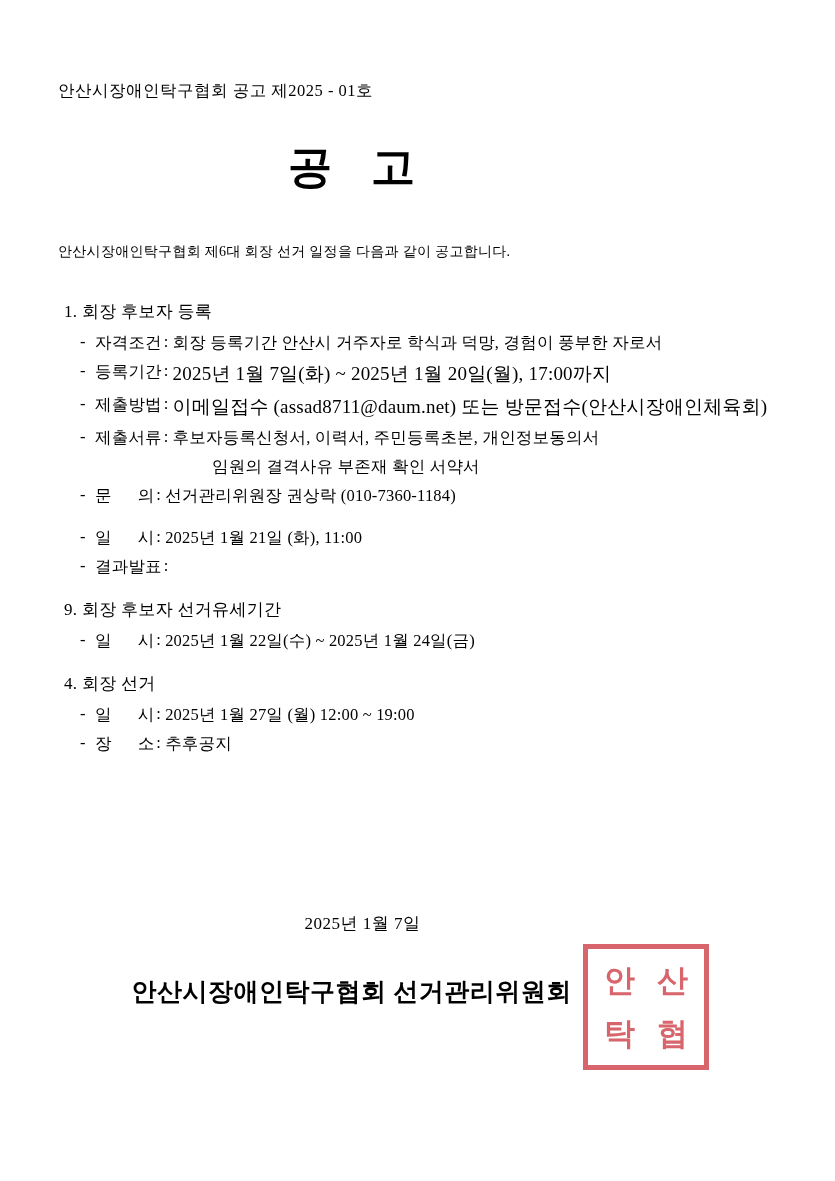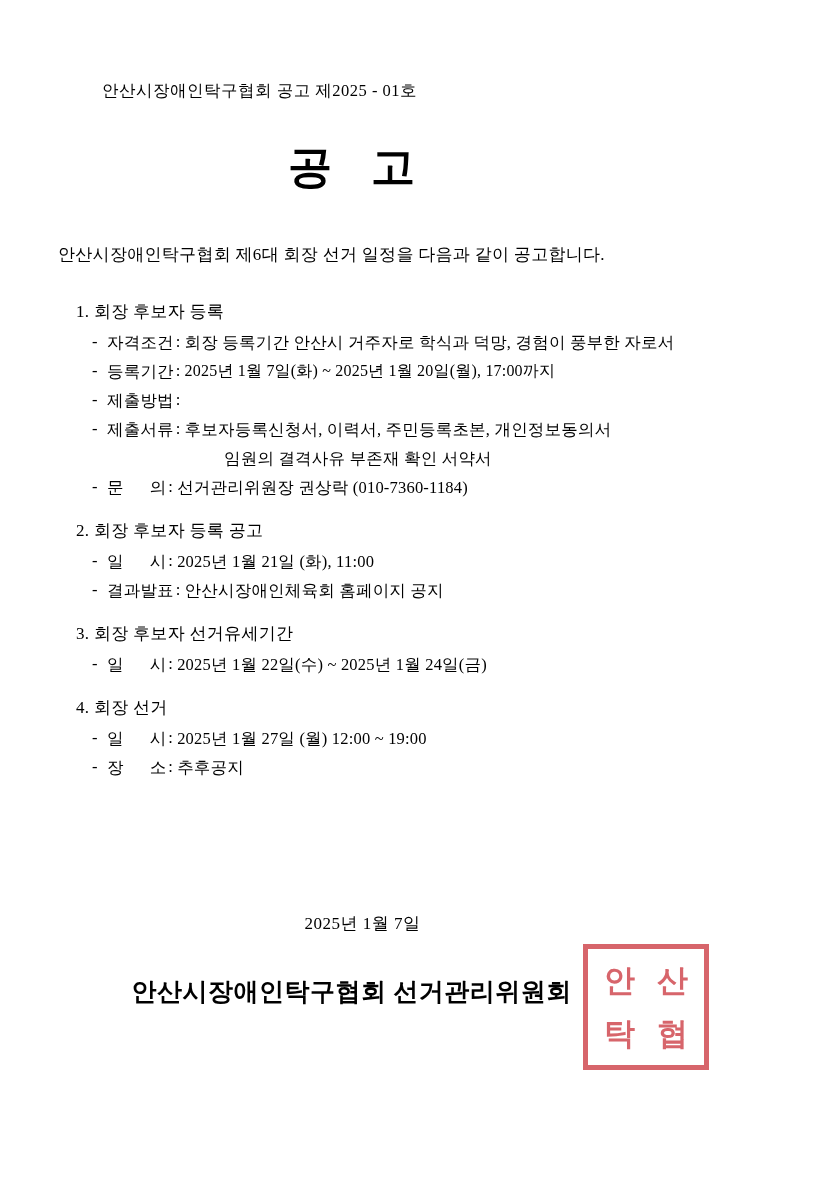--- a/index.html
+++ b/index.html
@@ -16,44 +16,43 @@
     color: #000000;
     overflow: hidden;
   }
   .doc-number {
     position: absolute;
     left: 58px;
     top: 80px;
     font-size: 16.5px;
     letter-spacing: 0.5px;
     white-space: pre;
-    margin-left: 44px;
   }
   .doc-title {
     position: absolute;
     left: 0;
     top: 138px;
     width: 703px;
     text-align: center;
     font-size: 44px;
     font-weight: bold;
     letter-spacing: 14px;
     text-indent: 14px;
   }
   .intro {
     position: absolute;
     left: 58px;
     top: 243px;
-    font-size: 17px;
+    font-size: 14px;
     letter-spacing: 0.3px;
     white-space: pre;
   }
   .sections {
     position: absolute;
-    left: 76px;
+    left: 64px;
     top: 300px;
     width: 730px;
   }
   .section {
     margin-bottom: 20px;
   }
   .section-heading {
     font-size: 17px;
     letter-spacing: 0.3px;
     margin-bottom: 9px;
@@ -78,21 +77,21 @@
   }
   .item .colon {
     flex: 0 0 auto;
     white-space: pre;
     padding: 0 4px 0 2px;
   }
   .item .value {
     white-space: pre;
   }
   .item .value.small {
-    font-size: 16px;
+    font-size: 19px;
   }
   .item-cont {
     font-size: 16.5px;
     margin-bottom: 7px;
     letter-spacing: 0.2px;
     padding-left: 148px;
     white-space: pre;
   }
   .sig-date {
     position: absolute;
@@ -168,58 +167,57 @@
         <span class="dash">-</span>
         <span class="label">등록기간</span>
         <span class="colon">:</span>
         <span class="value small">2025년 1월 7일(화) ~ 2025년 1월 20일(월), 17:00까지</span>
       </div>
 
       <div class="item">
         <span class="dash">-</span>
         <span class="label">제출방법</span>
         <span class="colon">:</span>
+        <span class="value small">이메일접수 (assad8711@daum.net) 또는 방문접수(안산시장애인체육회)</span>
       </div>
 
       <div class="item">
         <span class="dash">-</span>
         <span class="label">제출서류</span>
         <span class="colon">:</span>
         <span class="value">후보자등록신청서, 이력서, 주민등록초본, 개인정보동의서</span>
       </div>
       <div class="item-cont">임원의 결격사유 부존재 확인 서약서</div>
 
       <div class="item">
         <span class="dash">-</span>
         <span class="label">문      의</span>
         <span class="colon">:</span>
         <span class="value">선거관리위원장 권상락 (010-7360-1184)</span>
       </div>
     </div>
 
     <div class="section">
-      <div class="section-heading">2. 회장 후보자 등록 공고</div>
 
       <div class="item">
         <span class="dash">-</span>
         <span class="label">일      시</span>
         <span class="colon">:</span>
         <span class="value">2025년 1월 21일 (화), 11:00</span>
       </div>
 
       <div class="item">
         <span class="dash">-</span>
         <span class="label">결과발표</span>
         <span class="colon">:</span>
-        <span class="value">안산시장애인체육회 홈페이지 공지</span>
-      </div>
-    </div>
-
-    <div class="section">
-      <div class="section-heading">3. 회장 후보자 선거유세기간</div>
+      </div>
+    </div>
+
+    <div class="section">
+      <div class="section-heading">9. 회장 후보자 선거유세기간</div>
 
       <div class="item">
         <span class="dash">-</span>
         <span class="label">일      시</span>
         <span class="colon">:</span>
         <span class="value">2025년 1월 22일(수) ~ 2025년 1월 24일(금)</span>
       </div>
     </div>
 
     <div class="section">

